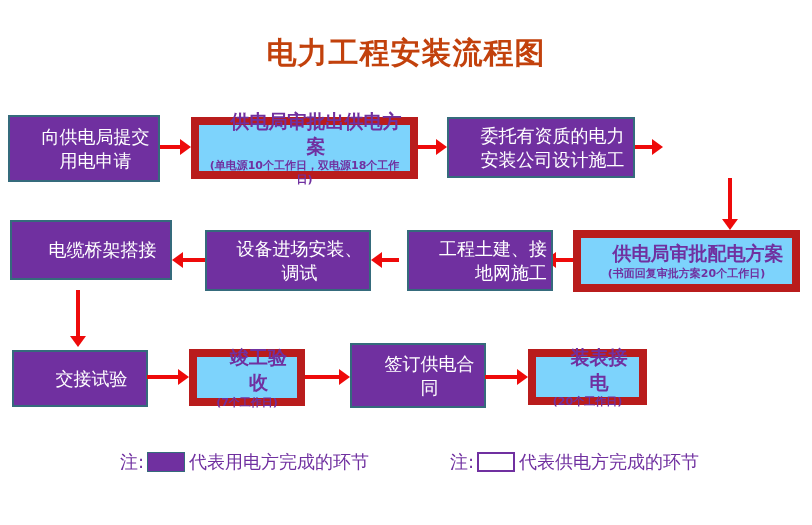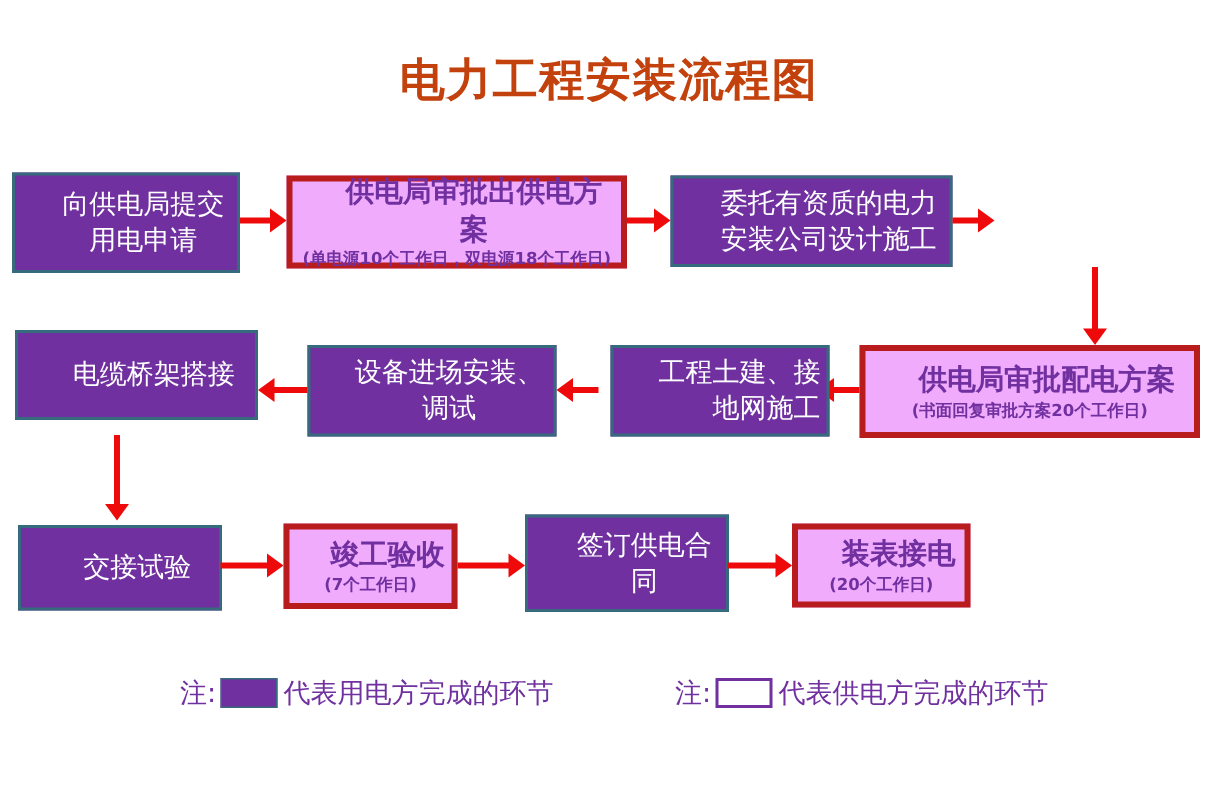--- a/index.html
+++ b/index.html
@@ -14,21 +14,21 @@
   .node{
     position:absolute;display:flex;flex-direction:column;align-items:center;
     justify-content:center;text-align:center;box-sizing:border-box;padding:2px 4px;
   }
   .node .main{font-size:18px;line-height:1.3;margin-left:23px;}
   .node .sub{font-size:11px;line-height:1.25;margin-top:1px;}
   .purple{
     background:#7030A0;border:2px solid #356B7C;color:#ffffff;
   }
   .white{
-    background:#f0abfc;border:4px solid #b91c1c;color:#7030A0;
+    background:#7dd3fc;border:8px solid #b91c1c;color:#7030A0;
   }
   .white .main{font-weight:bold;font-size:19px;}
   .white .sub{font-weight:bold;}
   
   #b1{left:8px;top:115px;width:152px;height:67px;}
   #b2{left:191px;top:117px;width:227px;height:62px;}
   #b3{left:447px;top:117px;width:188px;height:61px;}
   #b4{left:663px;top:117px;width:127px;height:61px;}
   #b5{left:573px;top:230px;width:227px;height:62px;}
   #b6{left:407px;top:230px;width:146px;height:61px;text-align:right;}

